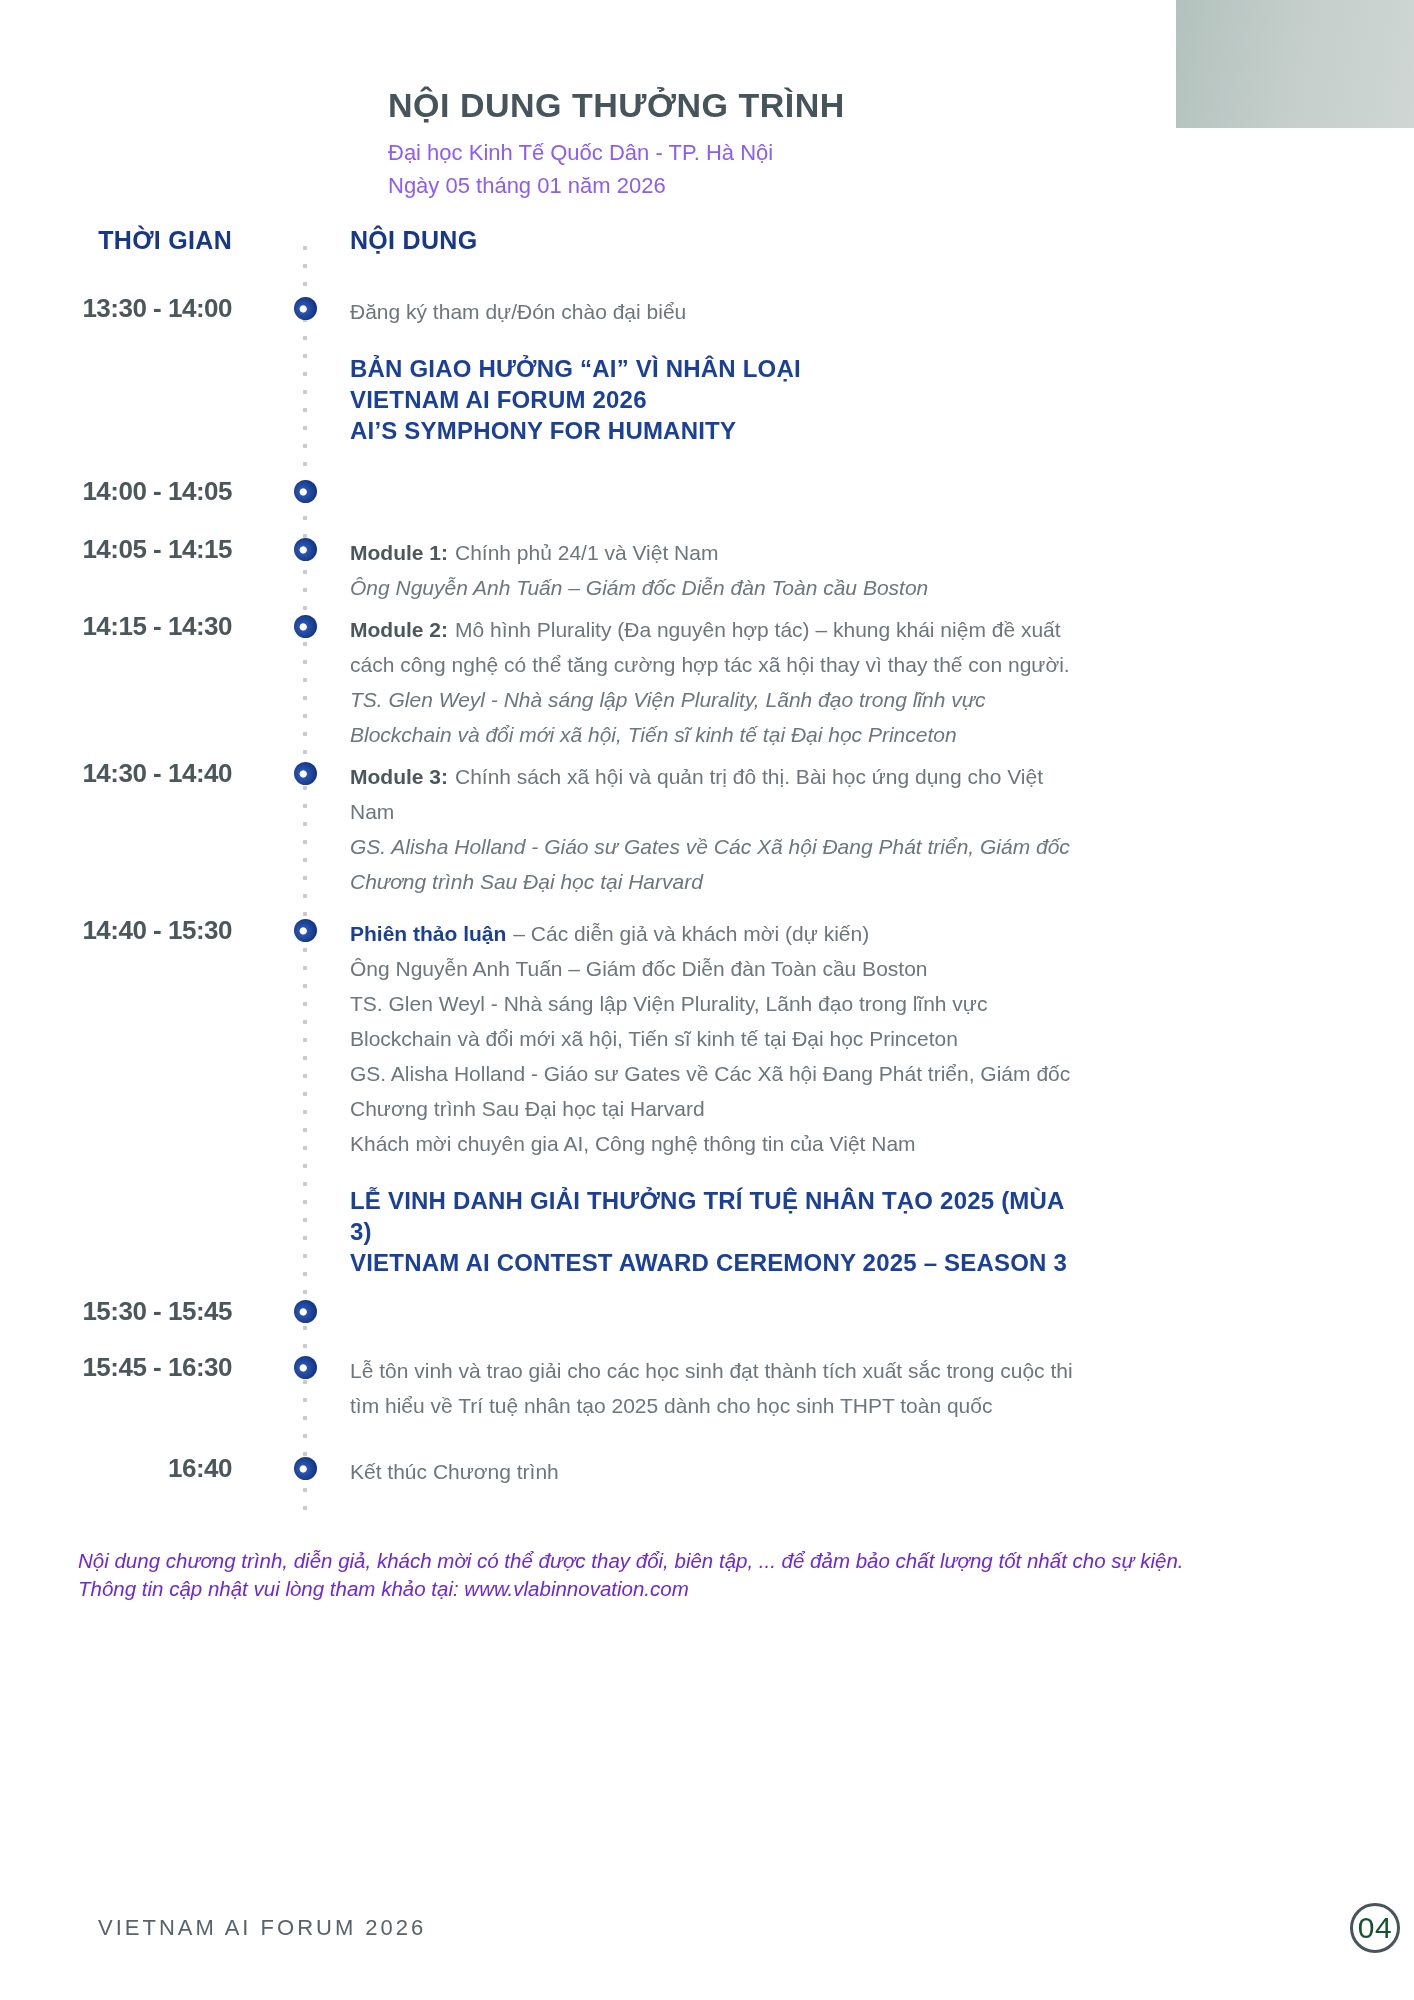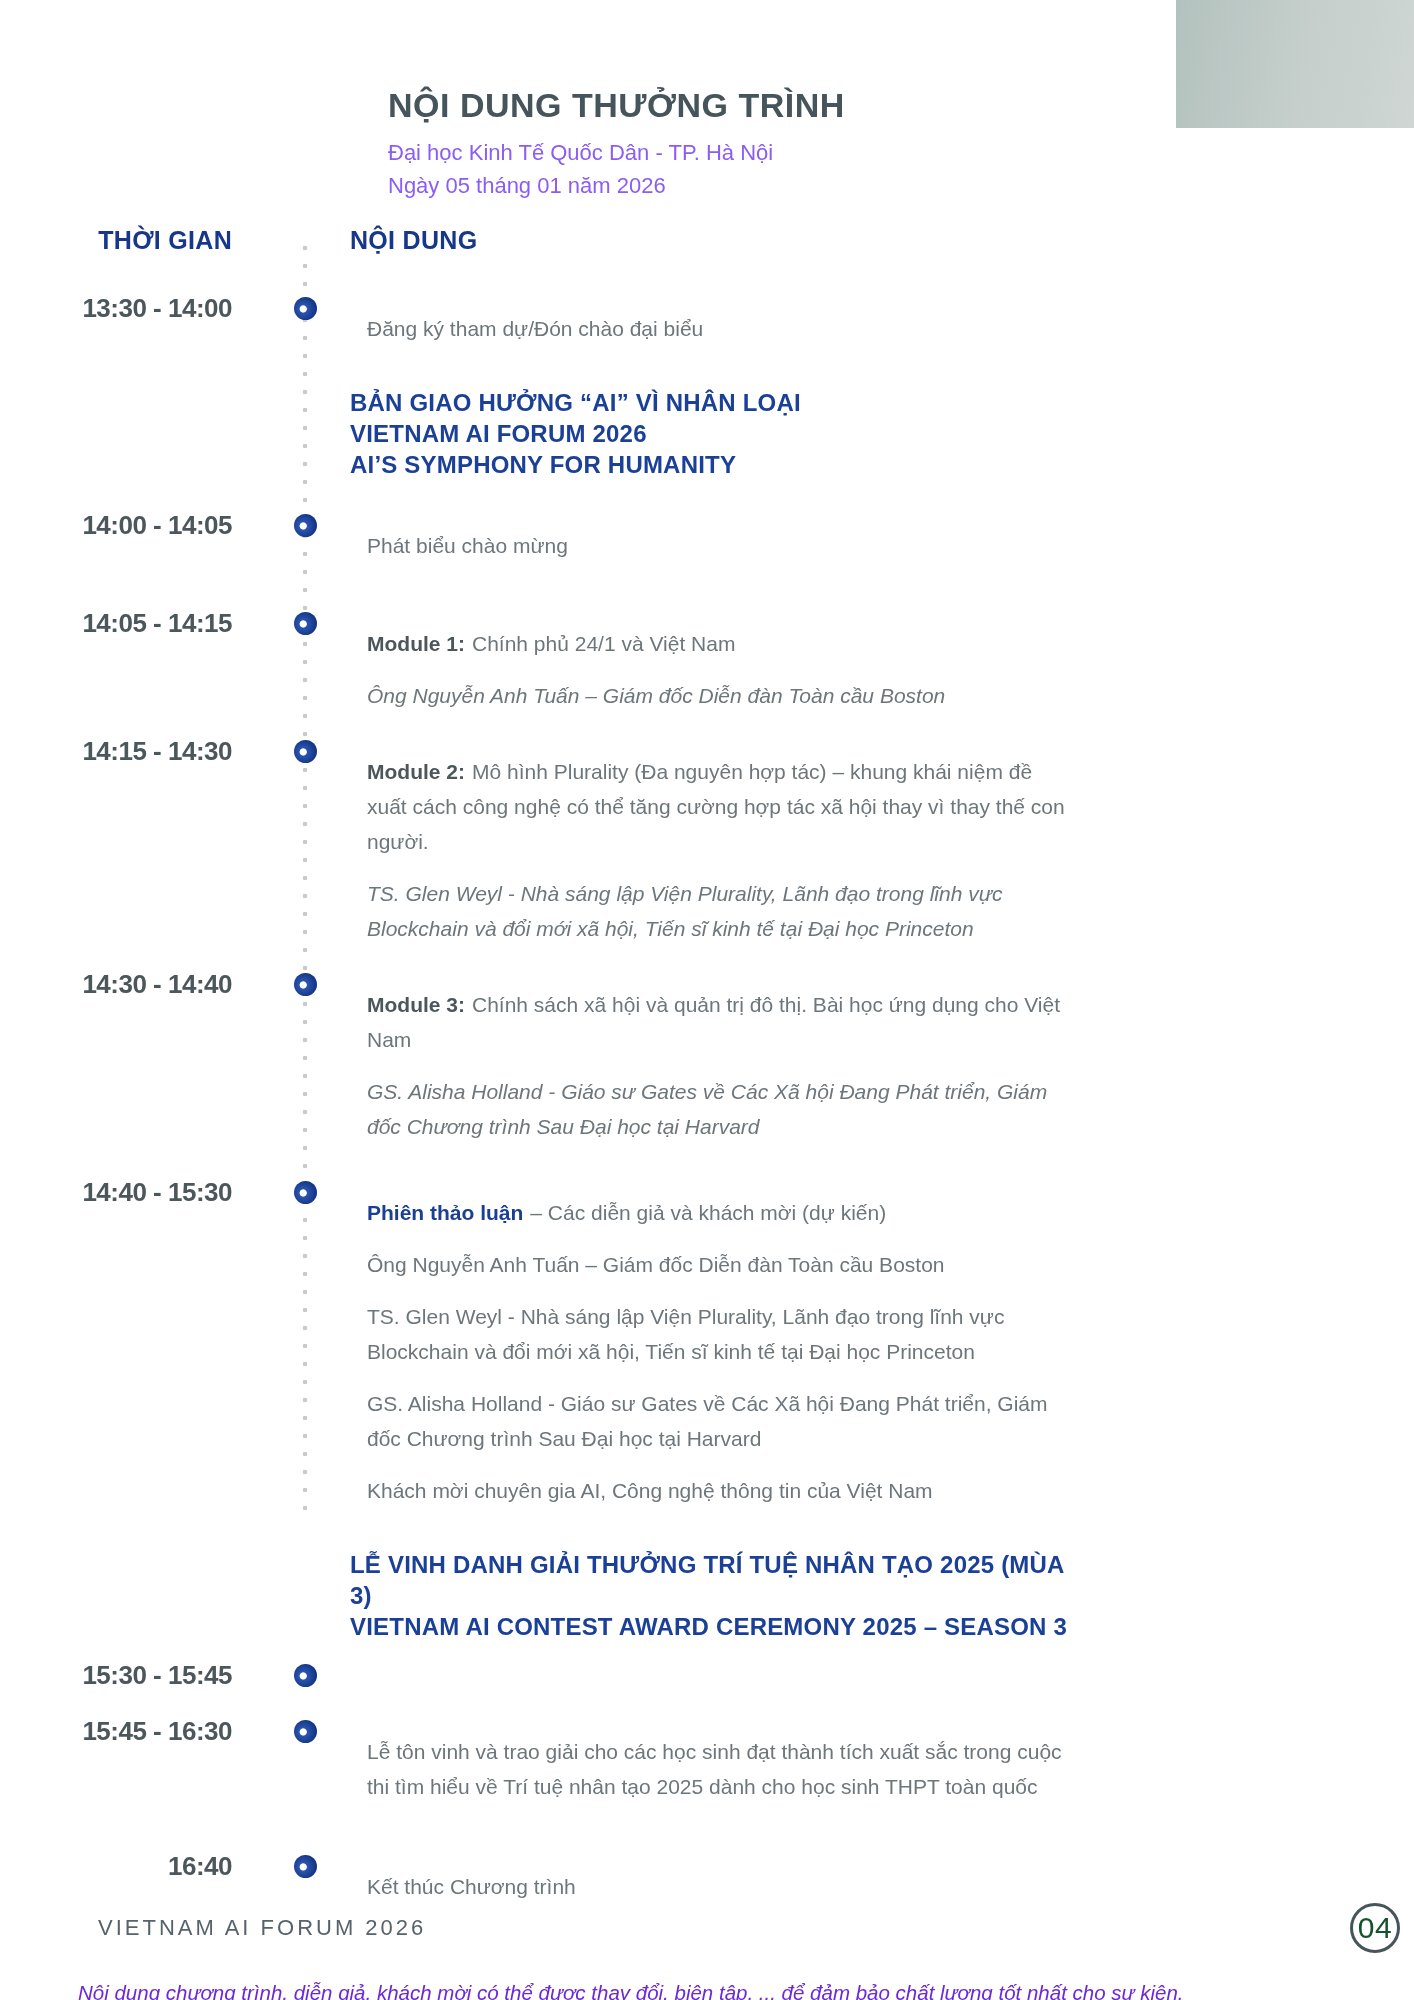--- a/index.html
+++ b/index.html
@@ -46,21 +46,21 @@
     font-size:26px;font-weight:700;color:#4c575c;letter-spacing:-.5px;
     line-height:30px;white-space:nowrap;
   }
   .marker{display:flex;justify-content:center;padding-top:4px;}
   .dot{
     width:23px;height:23px;border-radius:50%;
     background:radial-gradient(circle at 40% 52%,#ffffff 0 3.2px,#2d55ae 4px,#0d2f80 78%,#0a2a74 100%);
     display:inline-block;
   }
   .content{padding-top:0;}
-  .content p{margin:17px;font-size:21px;line-height:35px;color:#6d767b;font-weight:400;}
+  .content p{margin:0;font-size:21px;line-height:35px;color:#6d767b;font-weight:400;}
   .first-line{padding-top:1px;}
   .lbl{font-weight:700;color:#4c575c;margin-right:7px;}
   .lbl-blue{font-weight:700;color:#1b3f95;margin-right:7px;}
   .speaker{font-style:italic;}
   .col-head{font-size:25px;font-weight:700;color:#16378a;letter-spacing:.3px;line-height:30px;}
   .col-head-content{padding-top:0;}
   .headline p{
     margin:0;font-size:24px;font-weight:700;color:#1b4097;line-height:31px;letter-spacing:.2px;
   }
   
@@ -131,23 +131,20 @@
         <p>VIETNAM AI FORUM 2026</p>
         <p>AI’S SYMPHONY FOR HUMANITY</p>
       </div>
     </div>
 
     <div class="row mt-30">
       <div class="time">14:00 - 14:05</div>
       <div class="marker">
           <span class="dot"></span>
         </div>
-      <div class="content">
-          <p class="first-line">Phát biểu chào mừng</p>
-        </div>
     </div>
 
     <div class="row mt-28">
       <div class="time">14:05 - 14:15</div>
       <div class="marker">
           <span class="dot"></span>
         </div>
       <div class="content">
         <p class="first-line"><span class="lbl">Module 1:</span><span>Chính phủ 24/1 và Việt Nam</span></p>
         <p class="speaker">Ông Nguyễn Anh Tuấn – Giám đốc Diễn đàn Toàn cầu Boston</p>

